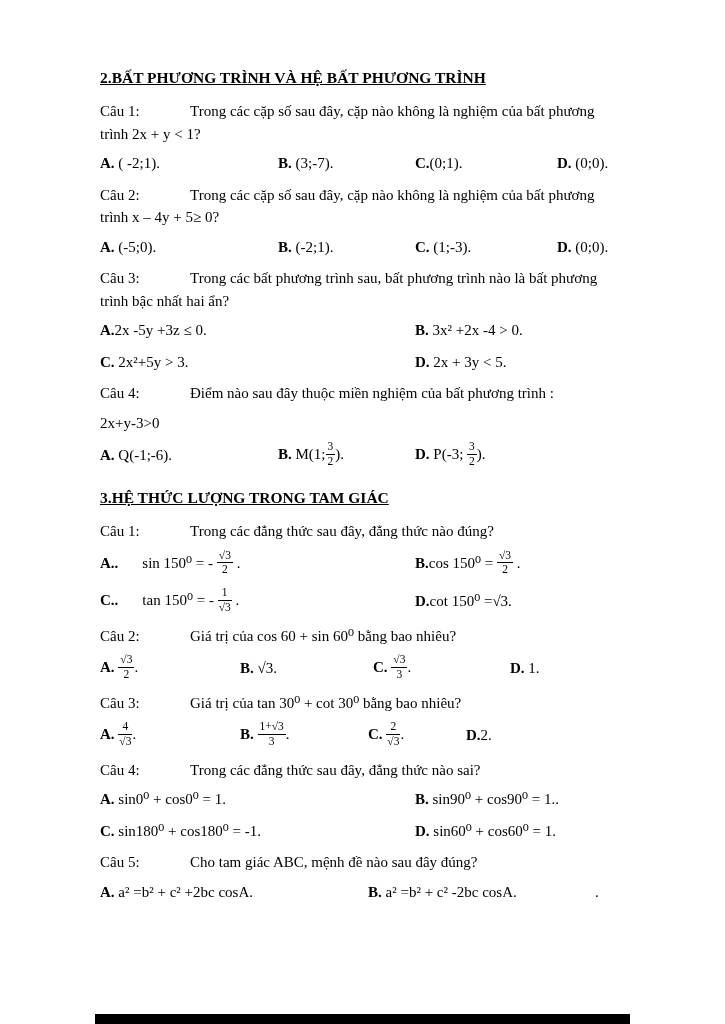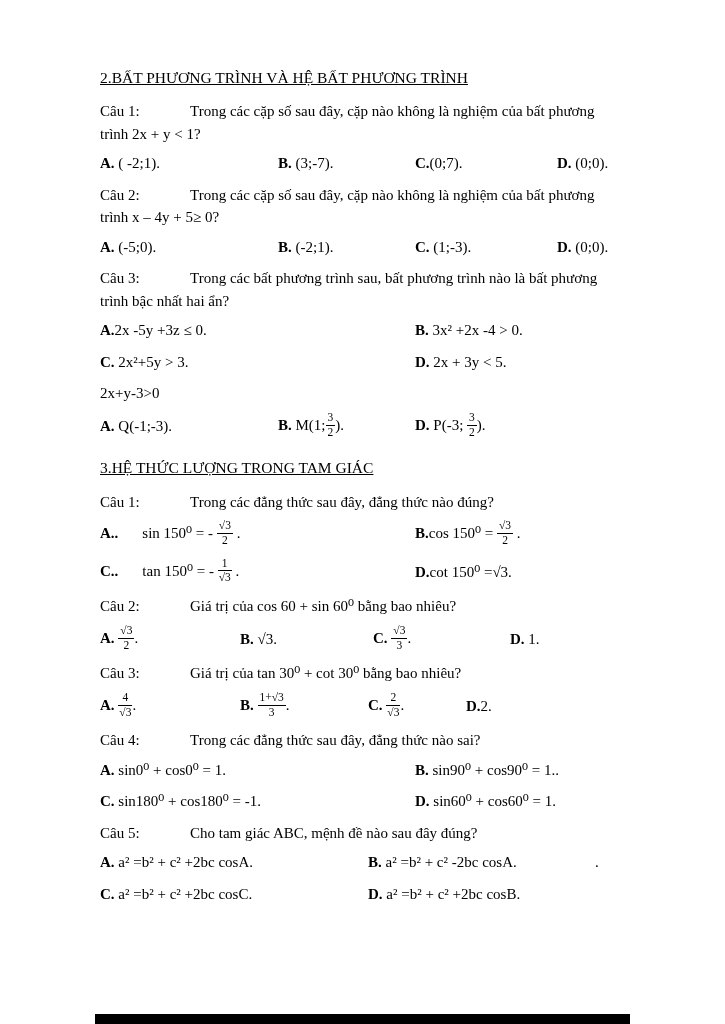--- a/index.html
+++ b/index.html
@@ -3,21 +3,21 @@
 <meta charset="utf-8">
 <style>
   *{box-sizing:border-box}
   html,body{margin:0;padding:0}
   body{
     width:725px;height:1024px;background:#ffffff;position:relative;overflow:hidden;
     font-family:"Liberation Serif","DejaVu Serif",serif;
     font-size:15px;line-height:1.5;color:#000;
   }
   .page{padding:66px 100px 0 100px}
-  h3.heading{font-size:15.5px;font-weight:normal;margin:0 0 11px;text-decoration:underline}
+  h3.heading{font-size:15.5px;font-weight:bold;margin:0 0 11px;text-decoration:underline}
   h3.heading.second{margin-top:16px}
   p.q{margin:0 0 7px}
   .qlabel{display:inline-block;width:90px;font-weight:normal}
   b{font-weight:normal}
   .opts{display:grid;margin:0 0 9px;align-items:center}
   .opt{white-space:nowrap}
   .olabel{font-weight:bold}
   .cols-a{grid-template-columns:178px 137px 142px auto}
   .cols-2{grid-template-columns:315px auto}
   .cols-b{grid-template-columns:140px 133px 137px auto}
@@ -35,21 +35,21 @@
 
 <div class="page">
 
   <h3 class="heading">2.BẤT PHƯƠNG TRÌNH VÀ HỆ BẤT PHƯƠNG TRÌNH</h3>
 
   <p class="q"><b class="qlabel">Câu 1:</b><span>Trong các cặp số sau đây, cặp nào </span><b>không</b><span> là nghiệm của bất phương trình 2x + y &lt; 1?</span></p>
 
   <div class="opts cols-a">
     <span class="opt"><b class="olabel">A.</b><span> ( -2;1).</span></span>
     <span class="opt"><b class="olabel">B.</b><span> (3;-7).</span></span>
-    <span class="opt"><b class="olabel">C.</b><span>(0;7).</span></span>
+    <span class="opt"><b class="olabel">C.</b><span>(0;1).</span></span>
     <span class="opt"><b class="olabel">D.</b><span> (0;0).</span></span>
   </div>
 
   <p class="q"><b class="qlabel">Câu 2:</b><span>Trong các cặp số sau đây, cặp nào </span><b>không</b><span> là nghiệm của bất phương trình x – 4y + 5≥ 0?</span></p>
 
   <div class="opts cols-a">
     <span class="opt"><b class="olabel">A.</b><span> (-5;0).</span></span>
     <span class="opt"><b class="olabel">B.</b><span> (-2;1).</span></span>
     <span class="opt"><b class="olabel">C.</b><span> (1;-3).</span></span>
     <span class="opt"><b class="olabel">D.</b><span> (0;0).</span></span>
@@ -59,24 +59,25 @@
 
   <div class="opts cols-2">
     <span class="opt"><b class="olabel">A.</b><span>2x -5y +3z ≤ 0.</span></span>
     <span class="opt"><b class="olabel">B.</b><span> 3x² +2x -4 &gt; 0.</span></span>
   </div>
   <div class="opts cols-2">
     <span class="opt"><b class="olabel">C.</b><span> 2x²+5y &gt; 3.</span></span>
     <span class="opt"><b class="olabel">D.</b><span> 2x + 3y &lt; 5.</span></span>
   </div>
 
+  <p class="q"><b class="qlabel">Câu 4:</b><span>Điểm nào sau đây thuộc miền nghiệm của bất phương trình :</span></p>
   <p class="q"><span>2x+y-3&gt;0</span></p>
 
   <div class="opts cols-a">
-    <span class="opt"><b class="olabel">A.</b><span> Q(-1;-3).</span></span>
+    <span class="opt"><b class="olabel">A.</b><span> Q(-1;-6).</span></span>
     <span class="opt"><b class="olabel">B.</b><span> M(1;</span><span class="frac"><span class="num">3</span><span class="den">2</span></span><span>).</span></span>
     <span class="opt"><b class="olabel">D.</b><span> P(-3; </span><span class="frac"><span class="num">3</span><span class="den">2</span></span><span>).</span></span>
   </div>
 
   <h3 class="heading second">3.HỆ THỨC LƯỢNG TRONG TAM GIÁC</h3>
 
   <p class="q"><b class="qlabel">Câu 1:</b><span>Trong các đẳng thức sau đây, đẳng thức nào </span><b>đúng</b><span>?</span></p>
 
   <div class="opts cols-2">
     <span class="opt"><b class="olabel">A..</b><span class="tab"></span><span>sin 150⁰ = - </span><span class="frac"><span class="num">√3</span><span class="den">2</span></span><span> .</span></span>
@@ -116,20 +117,16 @@
     <span class="opt"><b class="olabel">D.</b><span> sin60⁰ + cos60⁰ = 1.</span></span>
   </div>
 
   <p class="q"><b class="qlabel">Câu 5:</b><span>Cho tam giác ABC, mệnh đề nào sau đây đúng?</span></p>
 
   <div class="opts cols-d1">
     <span class="opt"><b class="olabel">A.</b><span> a² =b² + c² +2bc cosA.</span></span>
     <span class="opt"><b class="olabel">B.</b><span> a² =b² + c² -2bc cosA.</span></span>
     <span class="opt">.</span>
   </div>
-  <div class="opts cols-d2">
-    <span class="opt"><b class="olabel">C.</b><span> a² =b² + c² +2bc cosC.</span></span>
-    <span class="opt"><b class="olabel">D.</b><span> a² =b² + c² +2bc cosB.</span></span>
-  </div>
 
 </div>
 
 <div class="pbar"></div>
 
 </body></html>

